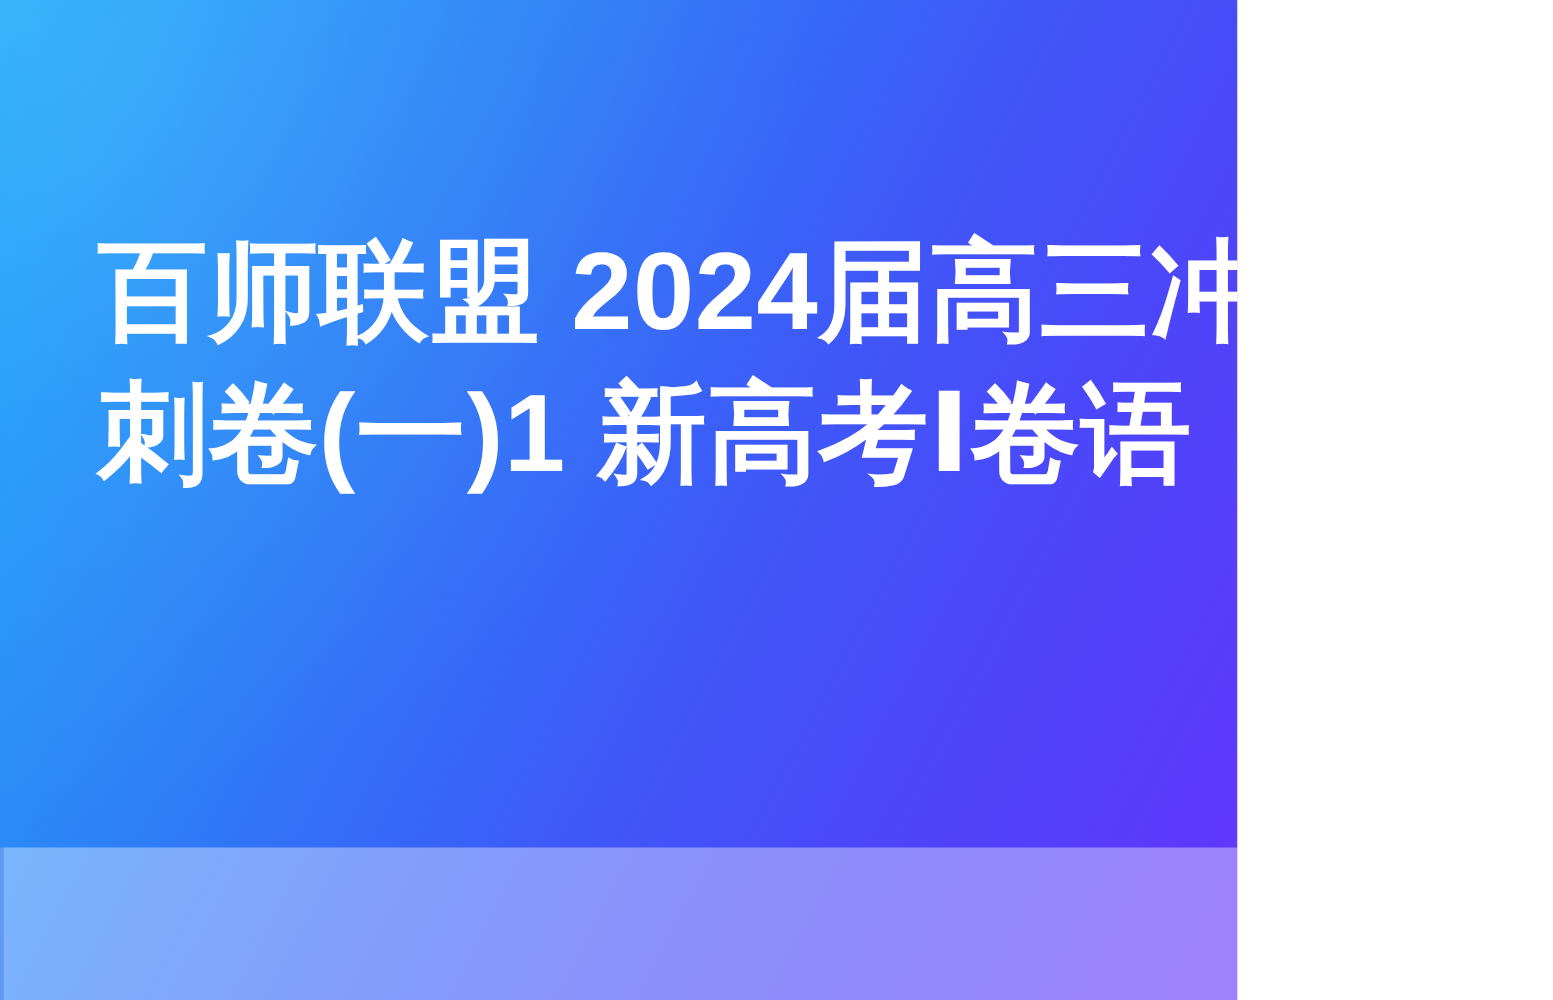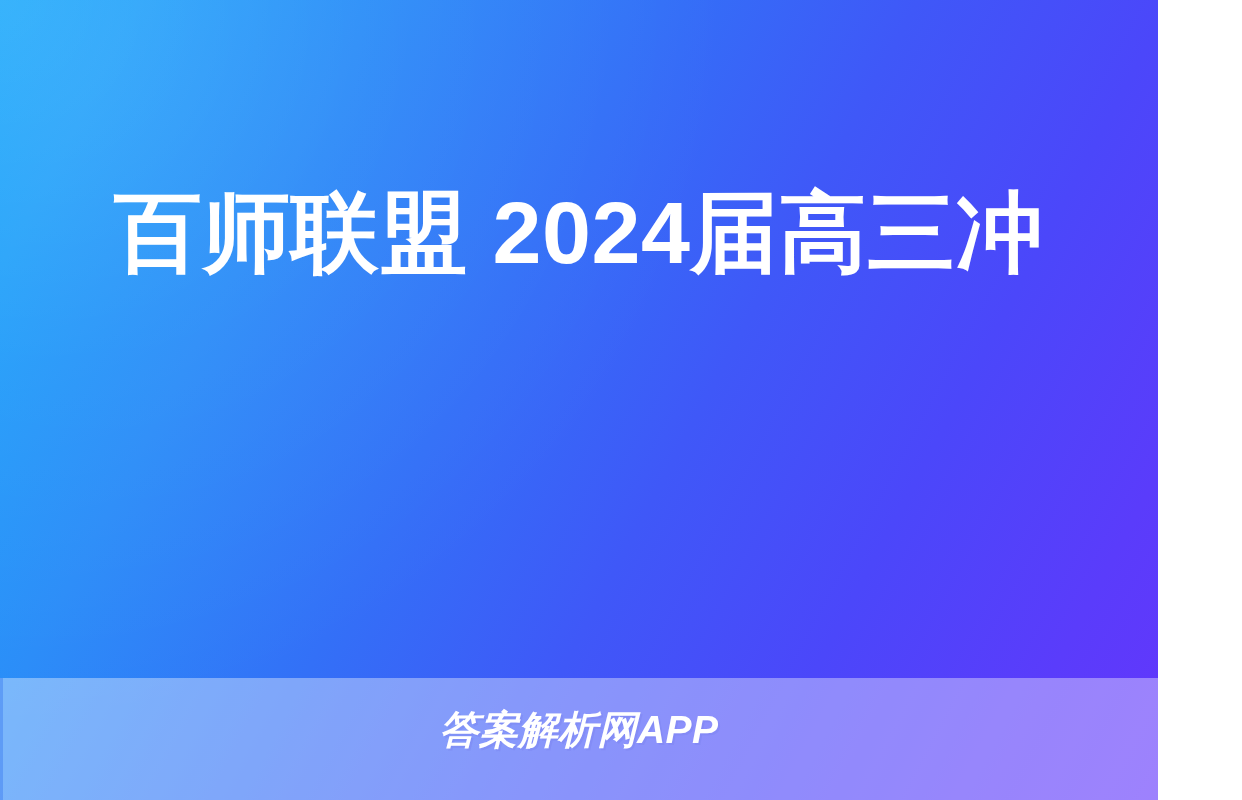--- a/index.html
+++ b/index.html
@@ -5,21 +5,21 @@
 <style>
   html, body {
     margin: 0;
     padding: 0;
     background: #ffffff;
   }
 
   
   .poster {
     position: relative;
-    width: 1158px;
+    width: 990px;
     height: 800px;
     overflow: hidden;
     font-family: "Liberation Sans", "DejaVu Sans", sans-serif;
     -webkit-font-smoothing: antialiased;
   }
 
   
   .poster-bg {
     position: absolute;
     inset: 0;
@@ -112,23 +112,21 @@
 </head>
 <body>
 
 <div class="poster">
 
   <div class="poster-bg"></div>
   <div class="poster-bg-bloom"></div>
 
   <div class="title-block">
     <span class="title-line">百师联盟 2024届高三冲</span>
+    <span class="title-line">刺卷(一)1 新高考Ⅰ卷语</span>
   </div>
 
   <div class="footer-band">
     <div class="footer-band-edge"></div>
   </div>
 
-  <div class="watermark">
-    <span class="watermark-text">答案解析网APP</span>
-  </div>
 
 </div>
 
 </body></html>

